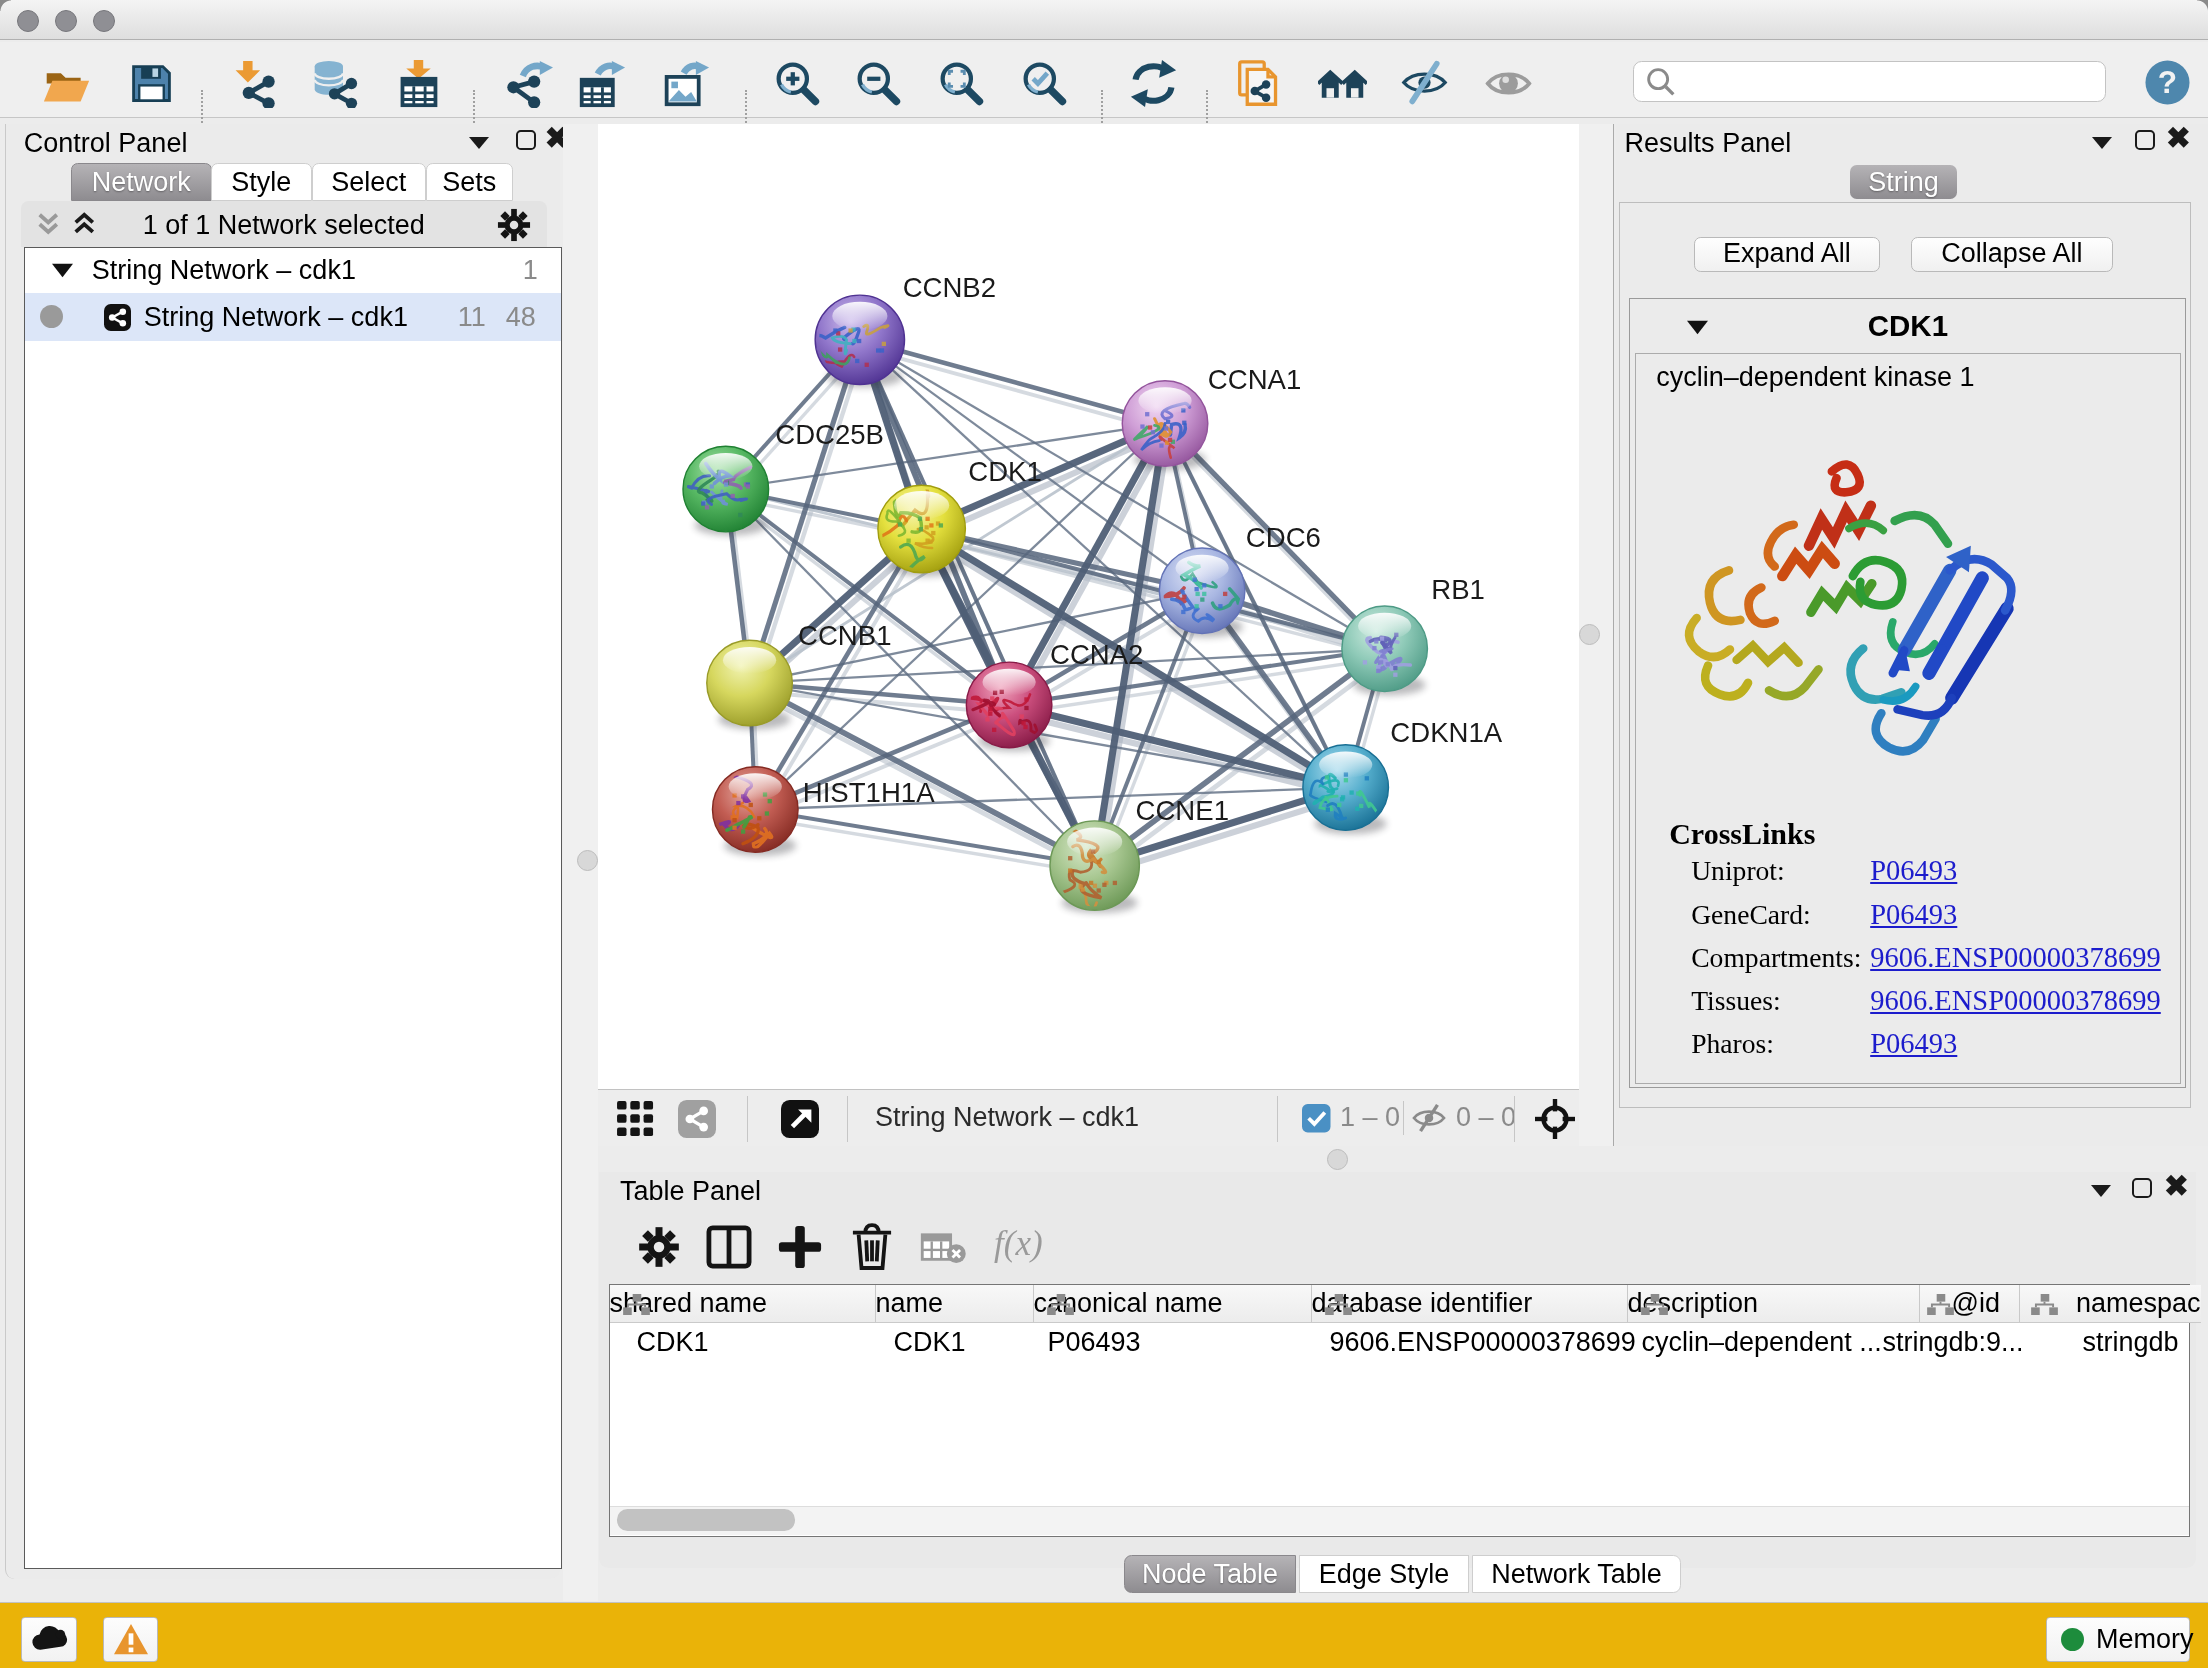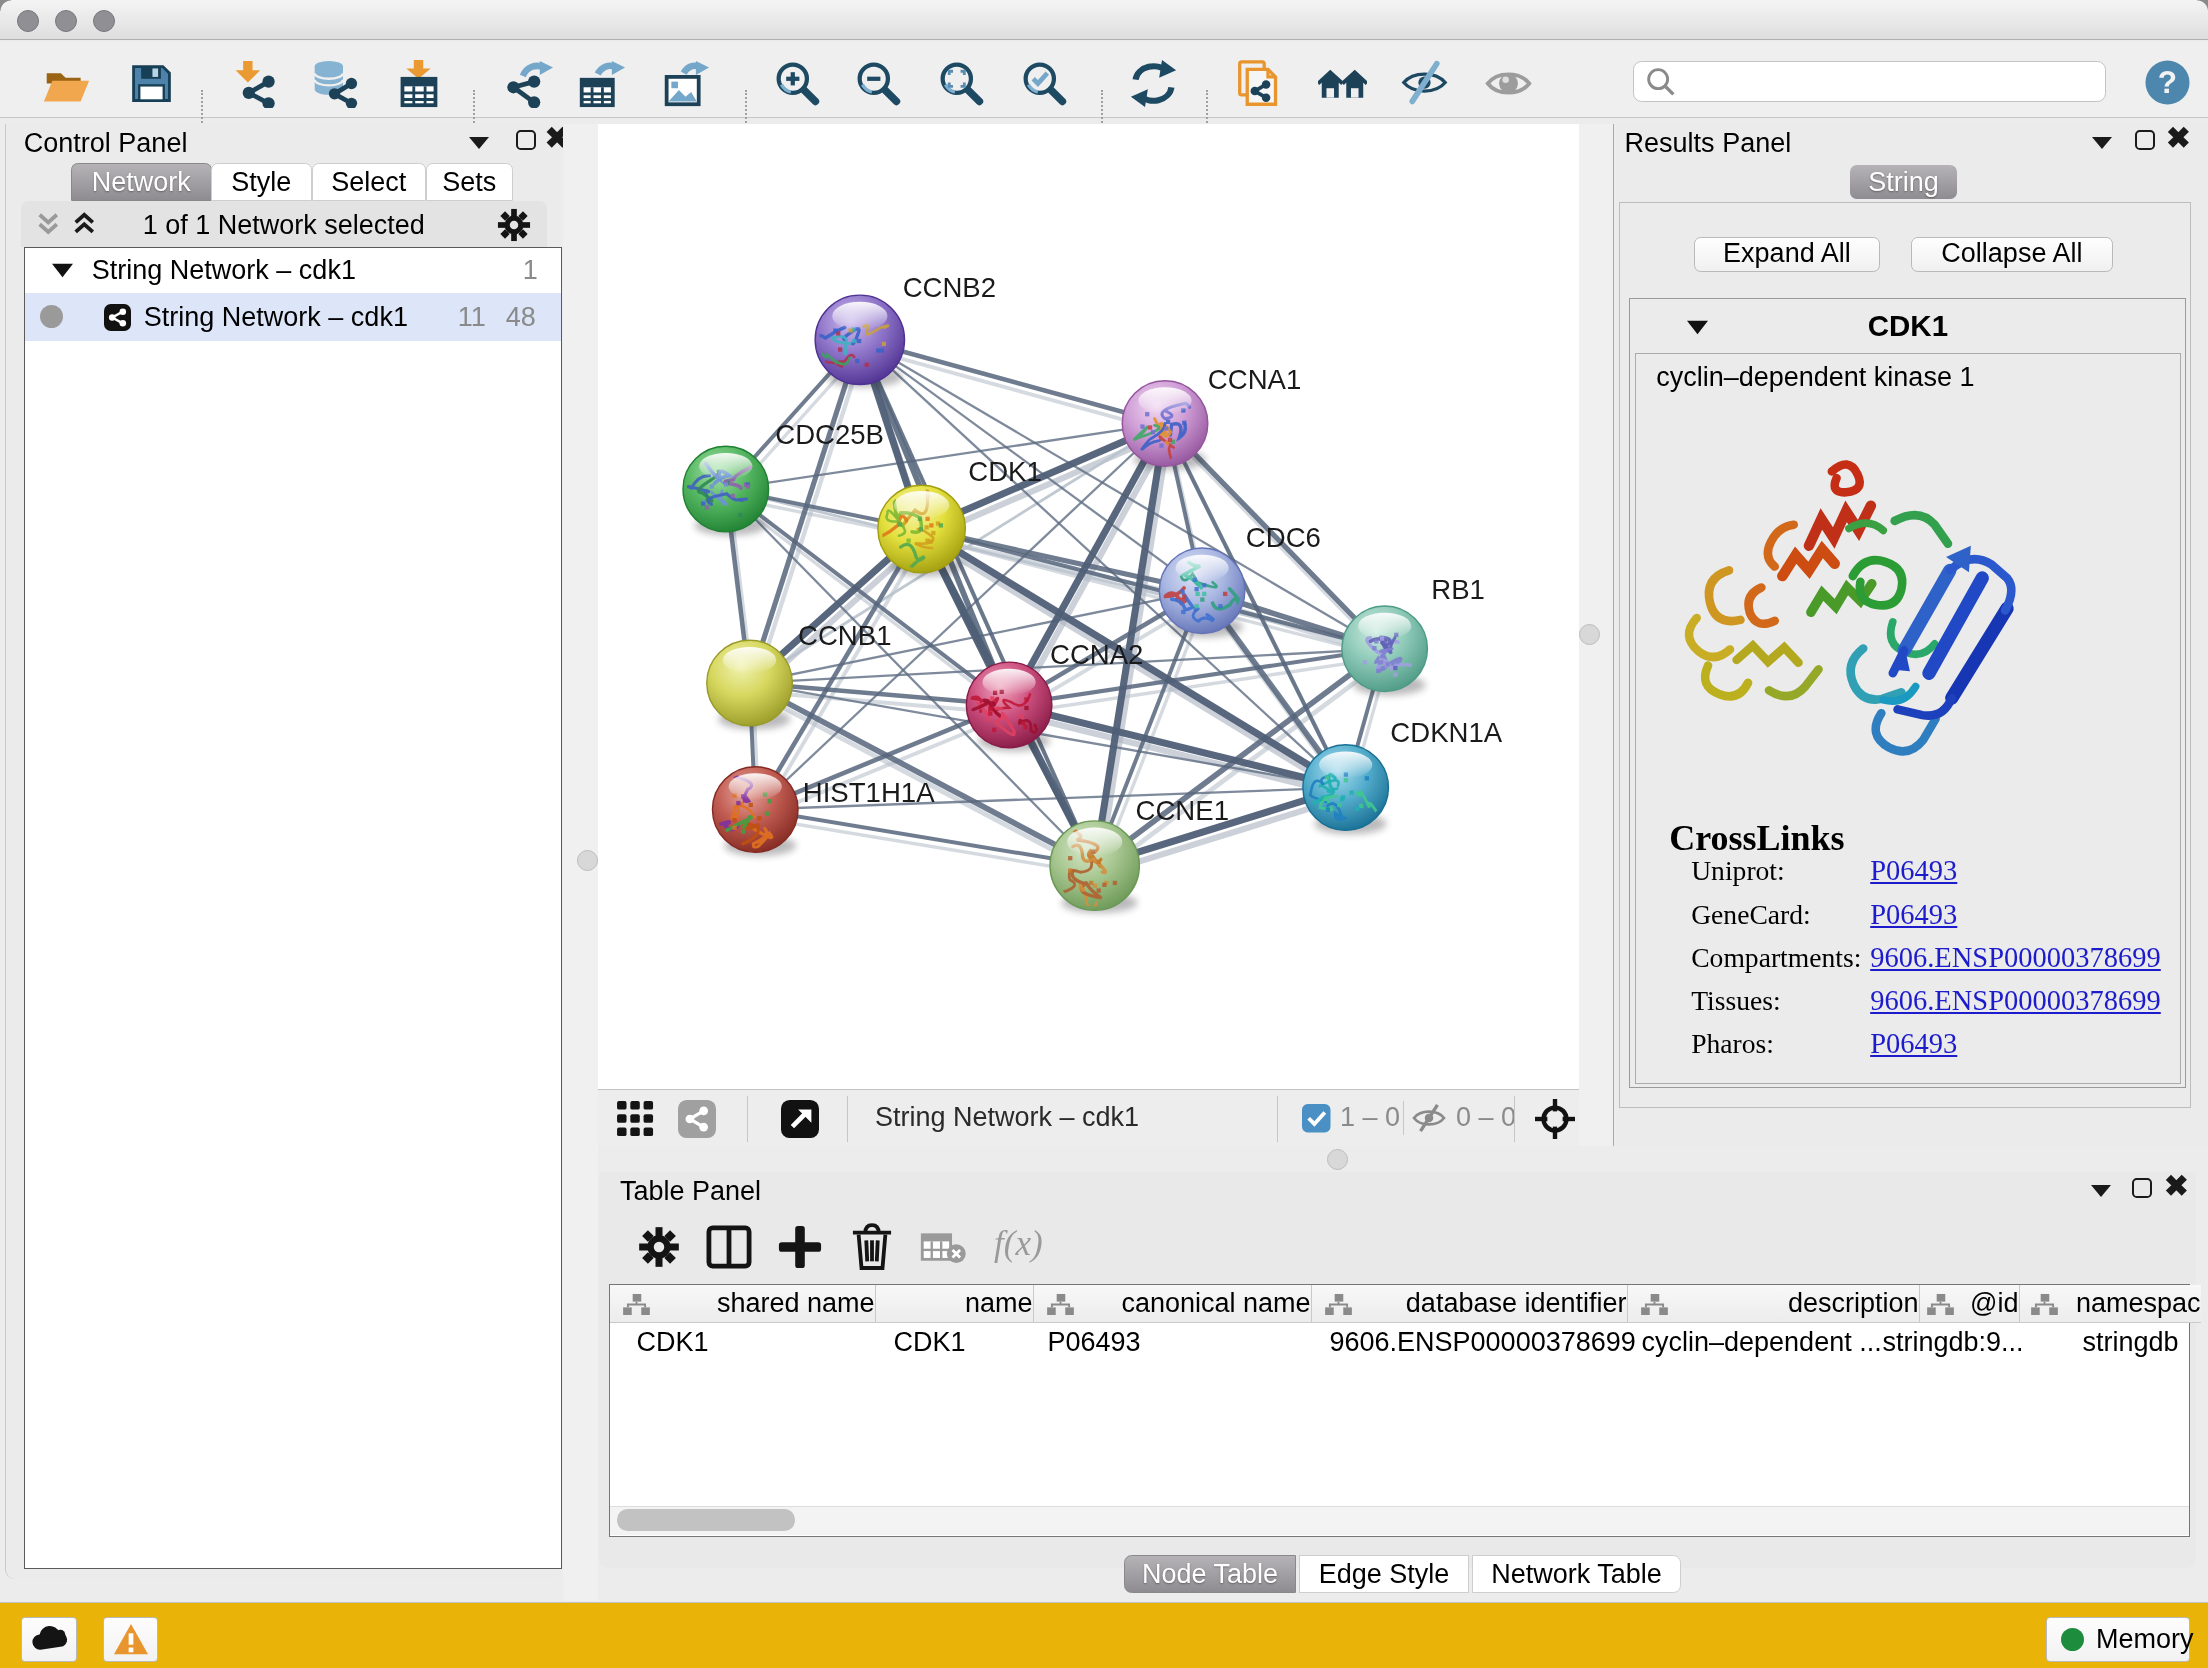--- a/index.html
+++ b/index.html
@@ -36,21 +36,21 @@
 #stringtab{position:absolute;left:234px;top:41px;width:107px;height:34px;background:linear-gradient(#b5b3b6,#8e8c90);border-radius:6.7px;color:#fff;font-size:27px;text-align:center;line-height:34px;text-shadow:0 1px 1.9px rgba(0,0,0,.35)}
 #rbox{position:absolute;left:2.9px;top:78px;width:572px;height:906px;background:#ebebeb;border:1.9px solid #bdbdbd}
 .rbtn{position:absolute;top:34px;height:35px;background:linear-gradient(#fefefe,#f0f0f0);border:1.9px solid #b9b9b9;border-radius:6.7px;font-size:27px;text-align:center;line-height:31px}
 #sbox{position:absolute;left:9.5px;top:95px;width:557px;height:790px;border:1.9px solid #9a9a9a}
 #sinner{position:absolute;left:4.8px;top:54px;width:546px;height:731px;border:1px solid #ababab}
 .serif{font-family:"Liberation Serif",serif}
 .rlink{color:#1c1ccc;text-decoration:underline}
 
 #tpanel{position:absolute;left:599px;top:1172px;width:1597px;height:396px;background:#e9e9e9;border-radius:0 0 9.5px 9.5px}
 #ttable{position:absolute;left:9.5px;top:112px;width:1581px;height:253px;background:#fff;border:1.9px solid #757575}
-.thcell{position:absolute;top:0;height:38px;border-right:1.9px solid #c9c9c9;border-bottom:1.9px solid #cacaca;background:linear-gradient(#f8f8f8,#ececec);font-size:27px;text-align:right;line-height:36px}
+.thcell{position:absolute;top:0;height:38px;border-right:1.9px solid #c9c9c9;border-bottom:1.9px solid #cacaca;background:linear-gradient(#f8f8f8,#ececec);font-size:27px;text-align:left;line-height:36px}
 .tdcell{position:absolute;top:38px;height:38px;font-size:27px;line-height:38px}
 .btab{position:absolute;top:383px;height:38px;background:#fff;border:1px solid #cecece;font-size:27px;text-align:center;line-height:36px}
 
 #statusbar{position:absolute;left:0;top:1602px;width:2208px;height:80px;background:#eab308;border-top:1.9px solid #c2c2c2}
 .sbtn{position:absolute;top:14.3px;height:45px;background:linear-gradient(#fdfdfd,#f2f2f2);border:1.9px solid #b9b9b9;border-radius:3.8px}
 </style>
 </head>
 <body>
 
 <div style="position:absolute;left:0;top:0;width:11.4px;height:11.4px;background:radial-gradient(circle at 11.4px 11.4px, rgba(0,0,0,0) 10.5px, #8a8a8a 11.4px);z-index:9"></div>
@@ -837,21 +837,21 @@
             <path d="M328 126 L272 226" stroke="#2149c6" stroke-width="14"></path>
             <path d="M354 158 L296 252" stroke="#1636b4" stroke-width="14"></path>
             <path d="M246 202 l-12 24 m36 0 l16 -26" stroke="#2149c6" stroke-width="9"></path>
             <path d="M296 252 q-9 22 -31 18 l-26 -6" stroke="#1d40bc" stroke-width="9"></path>
             <path d="M294 118 q22 -20 44 -6 l16 14 q10 12 -2 34" stroke="#2b58cc" stroke-width="9"></path>
             <path d="M258 240 q-12 20 -34 14" stroke="#1a9ac0" stroke-width="8"></path>
           </g>
           <path d="M290 104 l26 -12 -2 28 z" fill="#2f62c8"></path>
           <path d="M246 196 l-14 26 20 2 z" fill="#2149c6"></path>
         </svg>
-        <div class="serif" style="position:absolute;left:33px;top:463px;font-size:36px;font-weight:bold">CrossLinks</div>
+        <div class="serif" style="position:absolute;left:33px;top:463px;font-size:30px;font-weight:bold">CrossLinks</div>
         <div class="serif" style="position:absolute;left:55px;top:501px;font-size:27.6px">Uniprot:</div>
         <div class="serif rlink" style="position:absolute;left:234px;top:501px;font-size:28.5px">P06493</div>
         <div class="serif" style="position:absolute;left:55px;top:545px;font-size:27.6px">GeneCard:</div>
         <div class="serif rlink" style="position:absolute;left:234px;top:545px;font-size:28.5px">P06493</div>
         <div class="serif" style="position:absolute;left:55px;top:588px;font-size:27.6px">Compartments:</div>
         <div class="serif rlink" style="position:absolute;left:234px;top:588px;font-size:28.5px">9606.ENSP00000378699</div>
         <div class="serif" style="position:absolute;left:55px;top:631px;font-size:27.6px">Tissues:</div>
         <div class="serif rlink" style="position:absolute;left:234px;top:631px;font-size:28.5px">9606.ENSP00000378699</div>
         <div class="serif" style="position:absolute;left:55px;top:674px;font-size:27.6px">Pharos:</div>
         <div class="serif rlink" style="position:absolute;left:234px;top:674px;font-size:28.5px">P06493</div>

